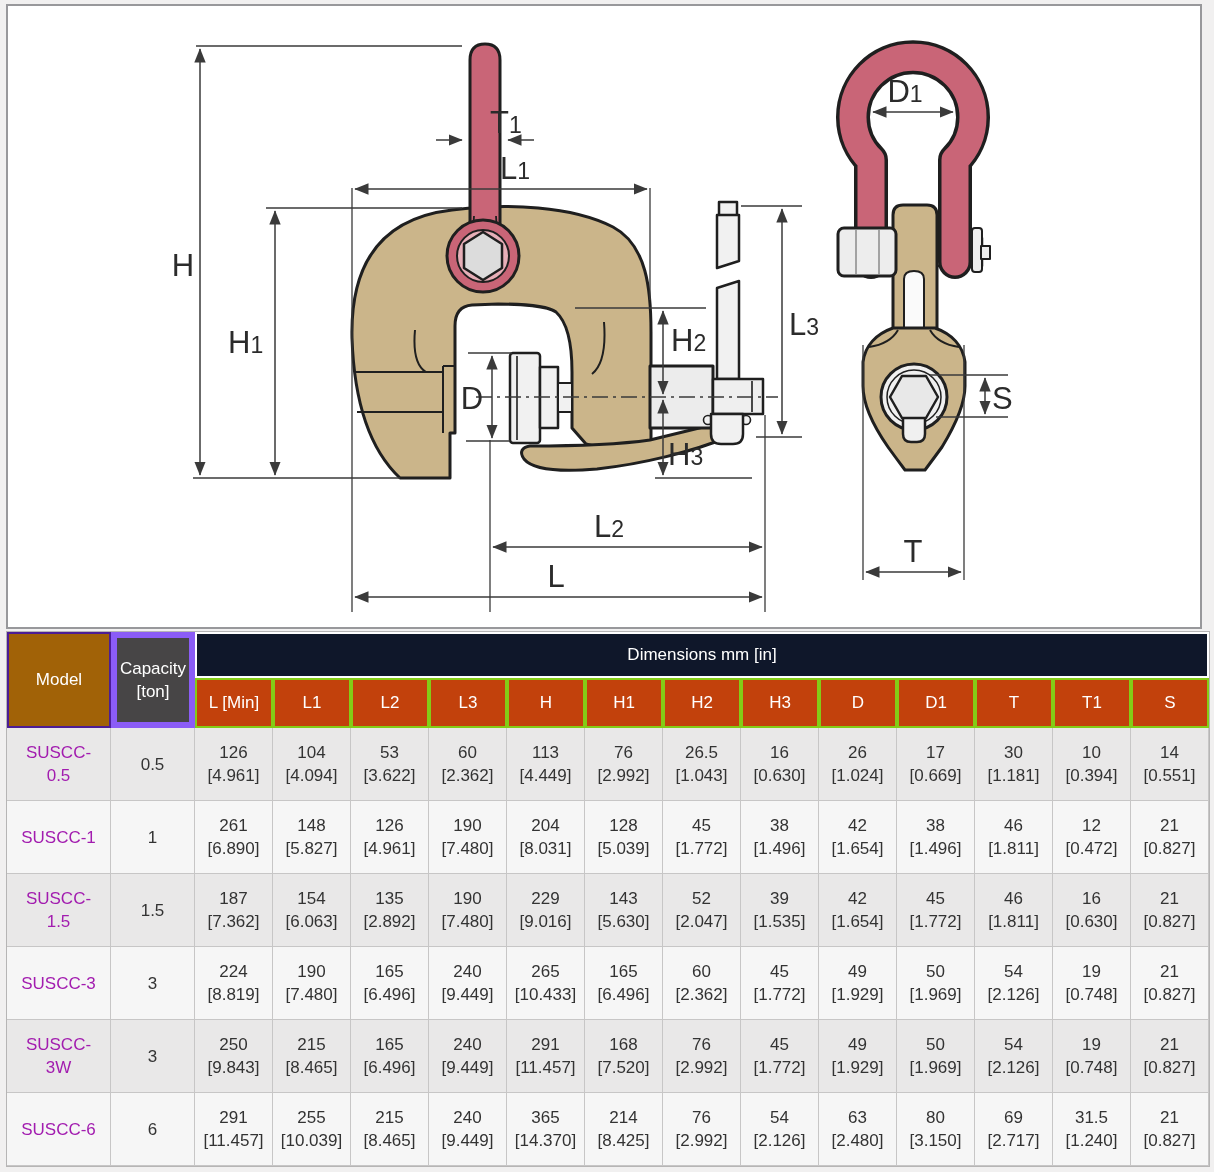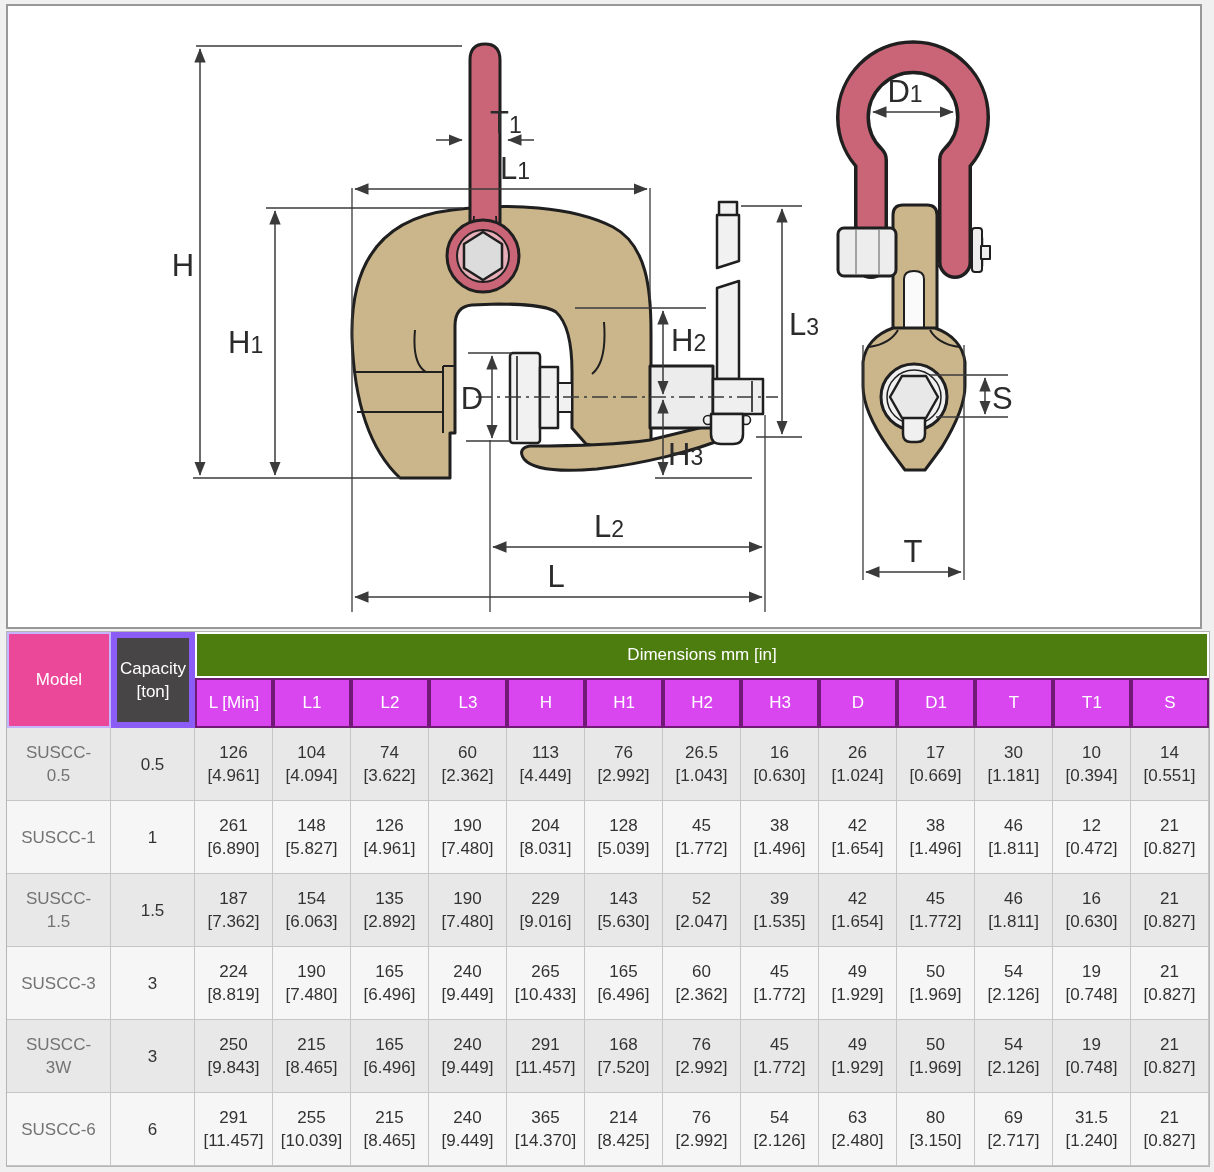--- a/index.html
+++ b/index.html
@@ -17,32 +17,32 @@
   .diagram-svg{position:absolute;left:0;top:0;width:1214px;height:630px;}
   .dimtext{font-size:31px;fill:#2b2b2b;}
   .dimsub{font-size:23px;fill:#2b2b2b;}
   
   .tablewrap{position:absolute;left:6px;top:631px;width:1204px;}
   table.spec{
     width:100%;table-layout:fixed;border-collapse:separate;border-spacing:0;
     font-size:17px;border:1px solid #b6b5b5;background:#fff;
   }
   th{font-weight:normal;color:#ffffff;padding:0;}
-  th.model-h{background:#ec4899;border:2px solid #c4b5fd;}
+  th.model-h{background:#a16207;border:2px solid #4c1d95;}
   th.cap-h{background:#474546;border:6px solid #8b5cf6;line-height:23px;}
-  th.band-h{background:#4d7c0f;border:2px solid #ffffff;height:42px;}
-  th.sub-h{background:#d946ef;border:2px solid #701a75;height:46px;}
+  th.band-h{background:#0f172a;border:2px solid #ffffff;height:42px;}
+  th.sub-h{background:#c2410c;border:2px solid #84cc16;height:46px;}
   td{
     text-align:center;color:#333;height:72px;
     border-right:1px solid #c7c6c6;border-bottom:1px solid #c7c6c6;
     line-height:23px;padding:0;
   }
   tr.stripe-dark td{background:#e9e8e8;}
   tr.stripe-light td{background:#f6f6f6;}
-  td.model-cell{color:#737373;}
+  td.model-cell{color:#a21caf;}
   .mm,.inch{display:block;line-height:23px;}
 </style>
 </head>
 <body>
 
 <div class="panel"></div>
 
 <svg class="diagram-svg" viewBox="0 0 1214 630">
   <defs>
     <marker id="arw" viewBox="0 0 10 10" refX="9" refY="5" markerWidth="10" markerHeight="10" orient="auto-start-reverse">
@@ -221,21 +221,21 @@
           <td>0.5</td>
           <td>
             <span class="mm">126</span>
             <span class="inch">[4.961]</span>
           </td>
           <td>
             <span class="mm">104</span>
             <span class="inch">[4.094]</span>
           </td>
           <td>
-            <span class="mm">74</span>
+            <span class="mm">53</span>
             <span class="inch">[3.622]</span>
           </td>
           <td>
             <span class="mm">60</span>
             <span class="inch">[2.362]</span>
           </td>
           <td>
             <span class="mm">113</span>
             <span class="inch">[4.449]</span>
           </td>

